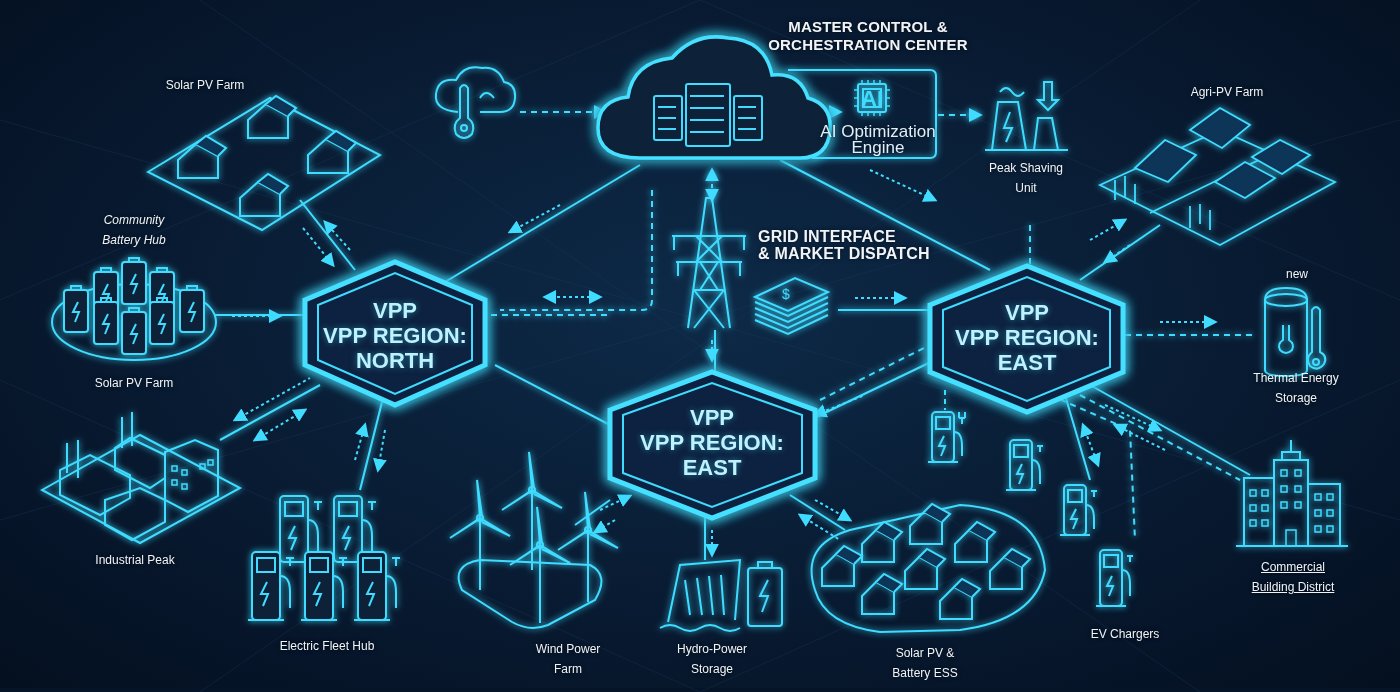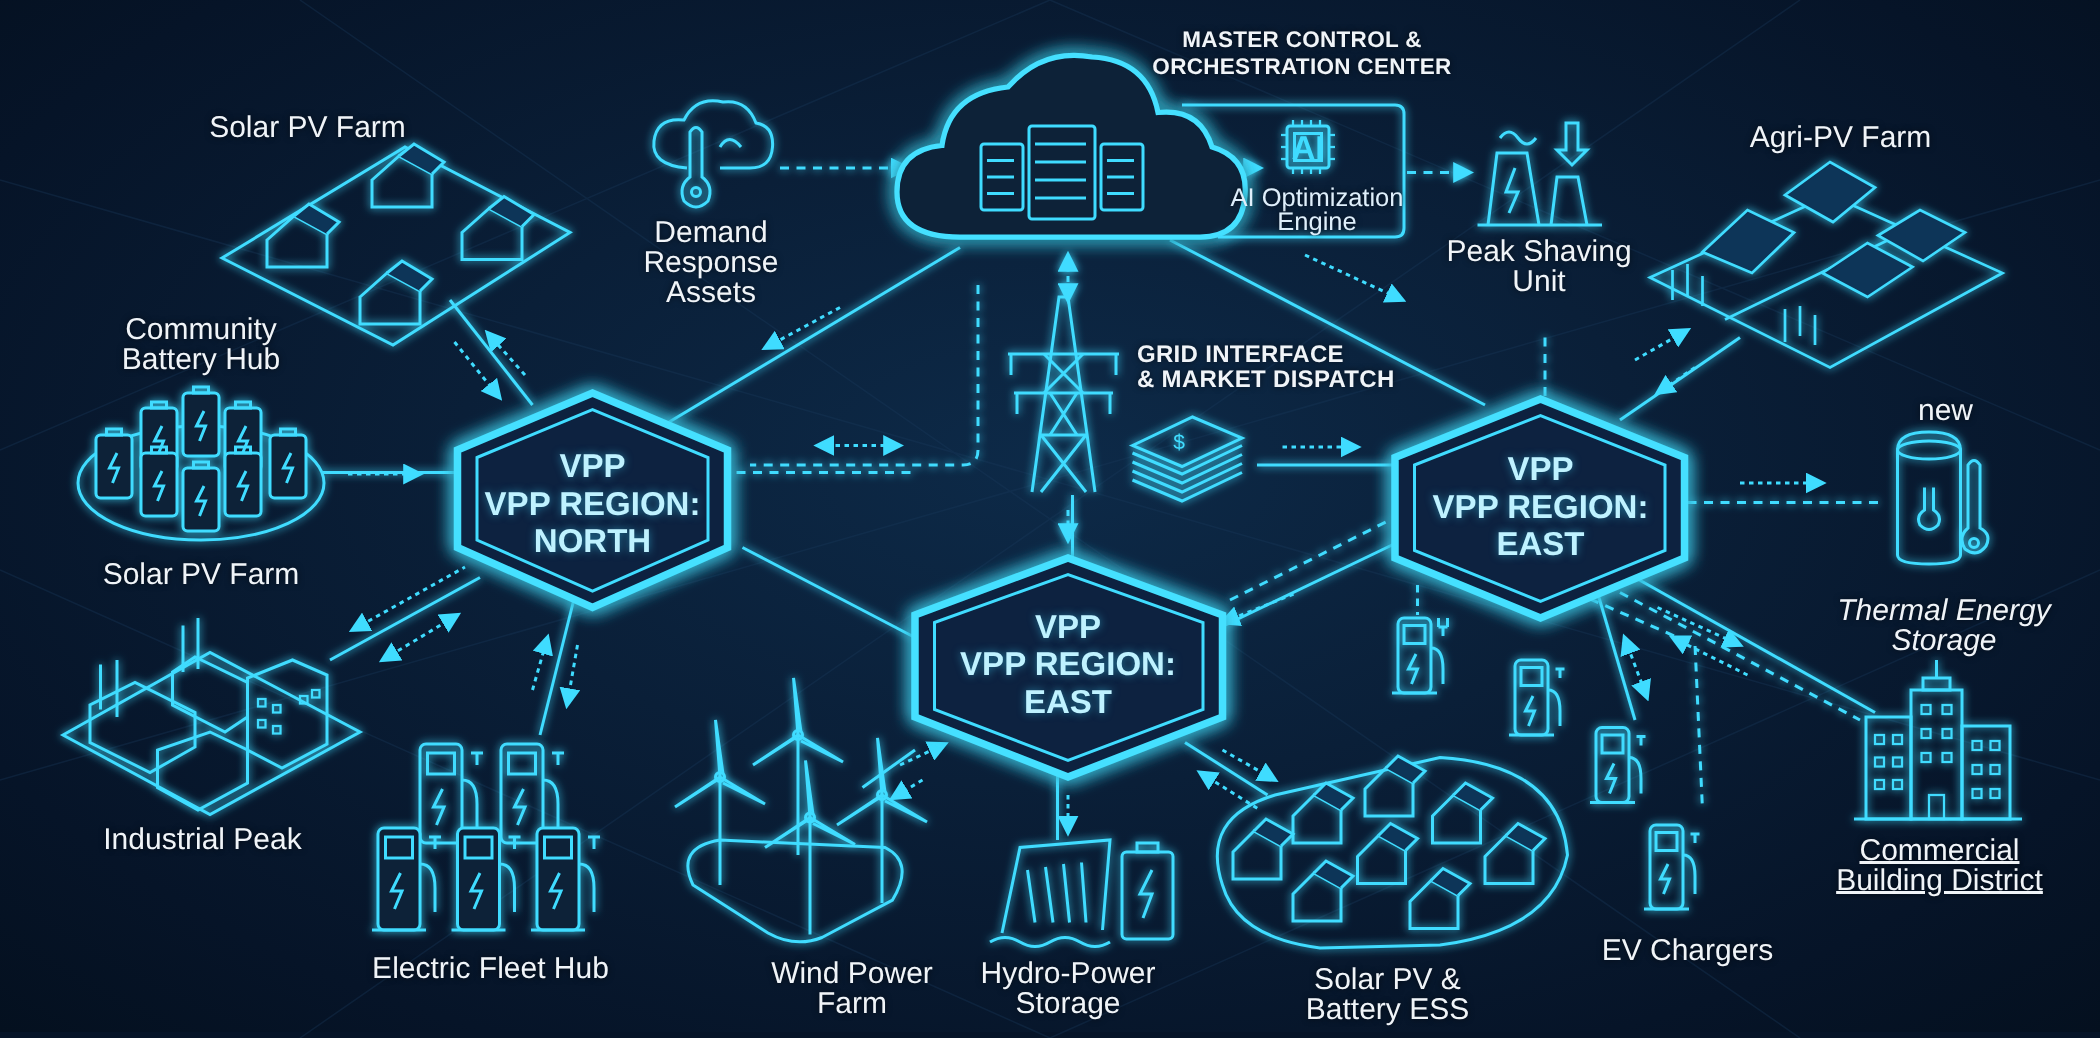--- a/index.html
+++ b/index.html
@@ -1,19 +1,19 @@
 <!DOCTYPE html>
 <html><head>
 <meta charset="utf-8">
 <style>
   html, body { margin:0; padding:0; }
   body { width:1400px; height:692px; overflow:hidden; background:#061428; font-family:"Liberation Sans", sans-serif; }
   #stage { position:relative; width:1400px; height:688px; background: radial-gradient(ellipse at 50% 45%, #0d2a48 0%, #0a1f38 40%, #061428 80%, #04101f 100%); }
   svg.diagram { position:absolute; left:0; top:0; width:1400px; height:692px; }
-  .lbl { position:absolute; color:#f0f4f8; font-size:20px; line-height:20px; text-align:center; white-space:nowrap; transform:translateX(-50%); text-shadow:0 0 4px rgba(0,0,0,0.6); }
+  .lbl { position:absolute; color:#f0f4f8; font-size:12px; line-height:20px; text-align:center; white-space:nowrap; transform:translateX(-50%); text-shadow:0 0 4px rgba(0,0,0,0.6); }
   .lbl.caps { font-weight:bold; font-size:15px; line-height:18px; letter-spacing:0.2px; }
   .lbl.small { font-size:17px; line-height:16px; color:#dfeffb; }
   .hexlbl { position:absolute; color:#bff2ff; font-weight:bold; font-size:22px; line-height:25px; text-align:center; transform:translateX(-50%); white-space:nowrap; text-shadow:0 0 6px rgba(64,220,255,0.5); }
 </style>
 </head>
 <body>
 
 <div id="stage">
 <svg class="diagram" viewBox="0 0 1400 692">
   <defs>
@@ -497,27 +497,22 @@
   <div>EAST</div>
 </div>
 <div class="hexlbl" style="left:1027px; top:300px;">
   <div>VPP</div>
   <div>VPP REGION:</div>
   <div>EAST</div>
 </div>
 
 <div class="lbl" style="left:205px; top:75px;">Solar PV Farm</div>
 
-<div class="lbl" style="left:474px; top:145px;">
-  <div>Demand</div>
-  <div>Response</div>
-  <div>Assets</div>
-</div>
-
-<div class="lbl" style="left:134px; top:210px;">
+
+<div class="lbl" style="left:134px; top:210px;font-style:italic;">
   <div>Community</div>
   <div>Battery Hub</div>
 </div>
 <div class="lbl" style="left:134px; top:373px;">Solar PV Farm</div>
 
 <div class="lbl" style="left:135px; top:550px;">Industrial Peak</div>
 <div class="lbl" style="left:327px; top:636px;">Electric Fleet Hub</div>
 
 <div class="lbl" style="left:538px; top:639px;margin-left:30px;">
   <div>Wind Power</div>
@@ -531,21 +526,21 @@
   <div>Solar PV &amp;</div>
   <div>Battery ESS</div>
 </div>
 <div class="lbl" style="left:1125px; top:624px;">EV Chargers</div>
 <div class="lbl" style="left:1293px; top:557px;text-decoration:underline;">
   <div>Commercial</div>
   <div>Building District</div>
 </div>
 
 <div class="lbl" style="left:1297px; top:264px;">new</div>
-<div class="lbl" style="left:1296px; top:397px;font-style:italic;">
+<div class="lbl" style="left:1296px; top:368px;">
   <div>Thermal Energy</div>
   <div>Storage</div>
 </div>
 
 <div class="lbl" style="left:1026px; top:158px;">
   <div>Peak Shaving</div>
   <div>Unit</div>
 </div>
 <div class="lbl" style="left:1227px; top:82px;">Agri-PV Farm</div>
 </div>

